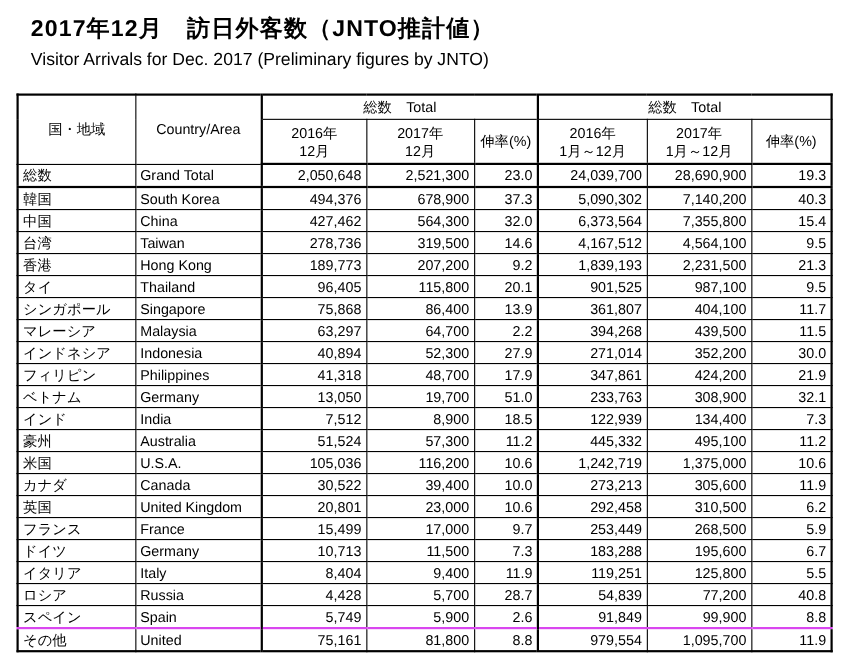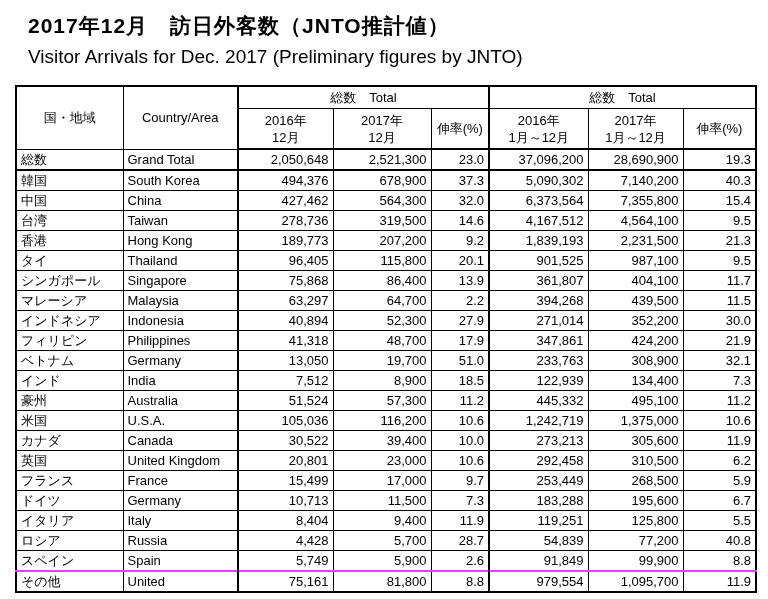--- a/index.html
+++ b/index.html
@@ -22,21 +22,21 @@
     top: 12px;
     font-size: 21px;
     font-weight: bold;
     letter-spacing: 1px;
     white-space: nowrap;
   }
   .subtitle {
     position: absolute;
     left: 28px;
     top: 46px;
-    font-size: 19px;
+    font-size: 16px;
     white-space: nowrap;
   }
   table.jnto {
     position: absolute;
     left: 15px;
     top: 85px;
     width: 740px;
     border-collapse: collapse;
     table-layout: fixed;
     border: 2px solid #000;
@@ -104,21 +104,21 @@
         <th>伸率(%)</th>
       </tr>
     </thead>
     <tbody>
         <tr class="row-total">
     <td class="name">総数</td>
     <td class="name">Grand Total</td>
     <td class="num thickL">2,050,648</td>
     <td class="num">2,521,300</td>
     <td class="num">23.0</td>
-    <td class="num thickL">37,096,200</td>
+    <td class="num thickL">24,039,700</td>
     <td class="num">28,690,900</td>
     <td class="num">19.3</td>
   </tr>
         <tr>
     <td class="name">韓国</td>
     <td class="name">South Korea</td>
     <td class="num thickL">494,376</td>
     <td class="num">678,900</td>
     <td class="num">37.3</td>
     <td class="num thickL">5,090,302</td>

